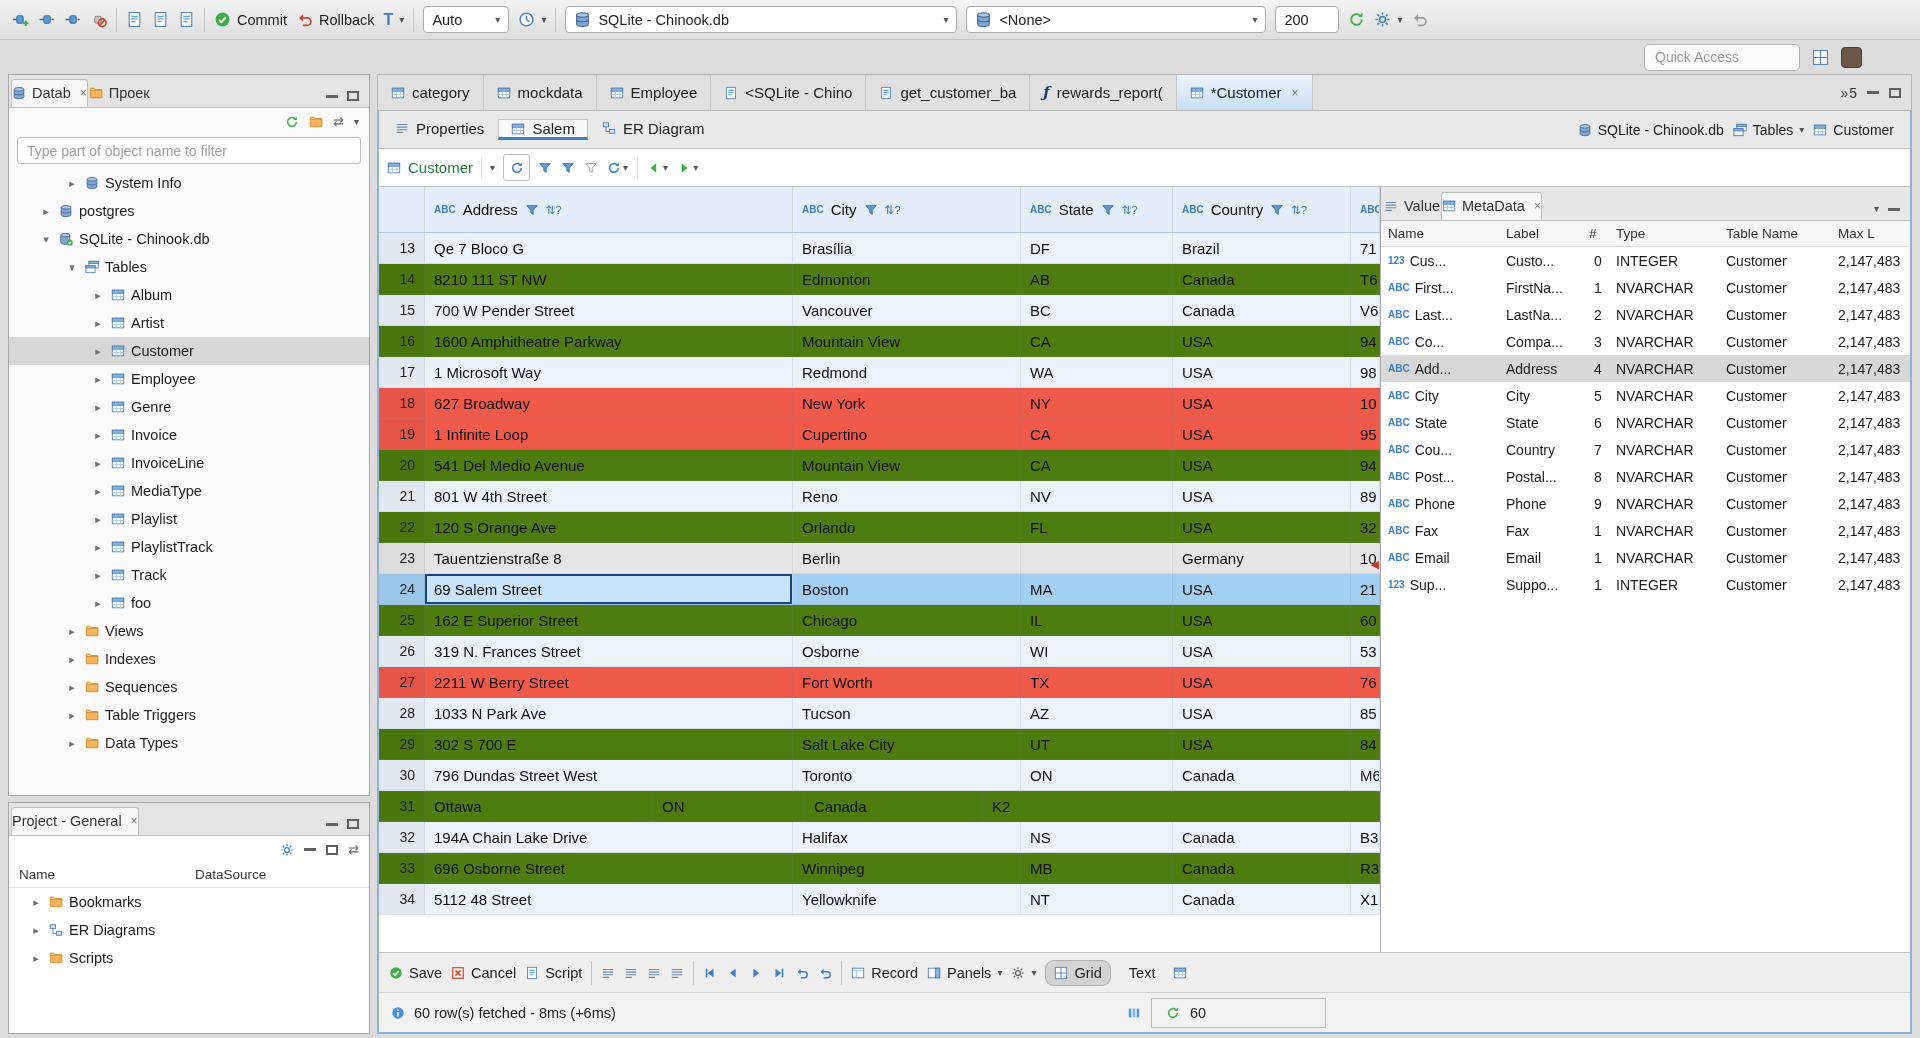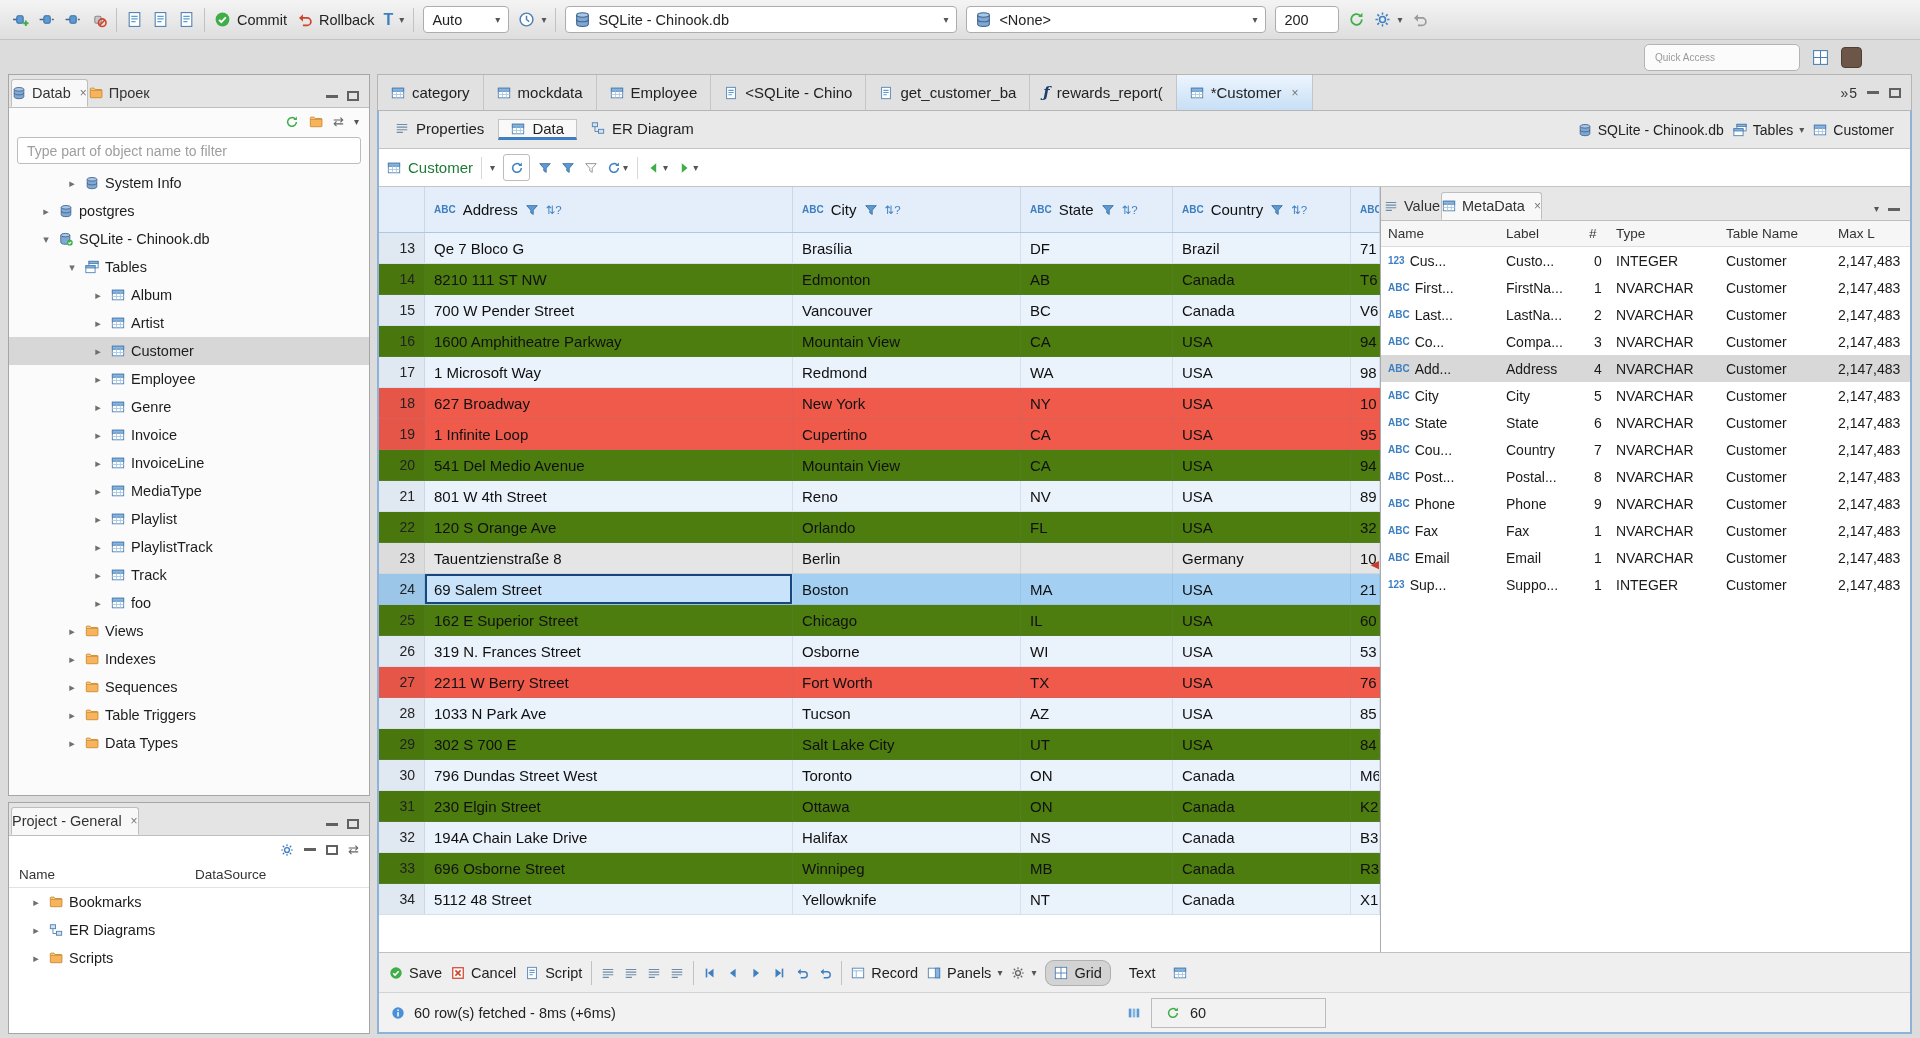--- a/index.html
+++ b/index.html
@@ -10,21 +10,21 @@
   .ic.sm{width:14px;height:14px}
   .caret{font-size:10px;color:#555;line-height:1}
   .glyph{font-size:13px;color:#666;line-height:1}
   .vsep{width:1px;height:24px;background:#C2C2C2;flex:0 0 auto}
   
   .trow1{height:40px;flex:0 0 auto;background:linear-gradient(#F4F4F4,#DEDEDE);border-bottom:1px solid #C2C2C2;display:flex;align-items:center;gap:9px;padding:0 12px}
   .combo{background:#FFF;border:1px solid #ADADAD;border-radius:4px;height:27px;display:flex;align-items:center;gap:7px;padding:0 8px;font-size:14.5px;color:#222}
   .tbtn{display:flex;align-items:center;gap:6px;font-size:14.5px;color:#222}
   .tinput{background:#FFF;border:1px solid #ADADAD;border-radius:4px;height:27px;width:64px;padding:0 8px;font-size:14.5px;font-family:"Liberation Sans",sans-serif;color:#222}
   .trow2{height:34px;flex:0 0 auto;display:flex;align-items:center;justify-content:flex-end;gap:12px;padding:0 58px 0 12px}
-  .qa-input{width:156px;height:27px;border:1px solid #B3B3B3;border-radius:5px;padding:0 10px;font-size:10px;font-family:"Liberation Sans",sans-serif;color:#555;background:#FBFBFB}
+  .qa-input{width:156px;height:27px;border:1px solid #B3B3B3;border-radius:5px;padding:0 10px;font-size:14px;font-family:"Liberation Sans",sans-serif;color:#555;background:#FBFBFB}
   .qa-input::placeholder{color:#9A9A9A}
   .beaver{width:21px;height:21px;background:#6B5648;border-radius:4px;border:1px solid #4E3E33}
   
   .workspace{flex:1;display:flex;gap:7px;padding:0 8px 4px;min-height:0}
   .leftcol{width:362px;flex:0 0 auto;display:flex;flex-direction:column;gap:6px;min-height:0}
   .panel{background:#FFF;border:1px solid #A6A6A6;display:flex;flex-direction:column;min-height:0;overflow:hidden}
   .dbnav{flex:1}
   .projects{height:232px;flex:0 0 auto}
   .ptabbar{height:33px;flex:0 0 auto;background:#E4E4E4;display:flex;align-items:flex-end;border-bottom:1px solid #BEBEBE;padding:3px 2px 0}
   .ptab{display:flex;align-items:center;gap:6px;padding:5px 0;font-size:14.5px;color:#333;border:1px solid transparent;white-space:nowrap}
@@ -650,21 +650,21 @@
               <div class="subtab">
                 <svg class="ic sm">
                   <use href="#i-lines"></use>
                 </svg>
                 <span>Properties</span>
               </div>
               <div class="subtab active">
                 <svg class="ic sm">
                   <use href="#i-table"></use>
                 </svg>
-                <span>Data</span>
+                <span>Salem</span>
               </div>
               <div class="subtab">
                 <svg class="ic sm">
                   <use href="#i-diagram"></use>
                 </svg>
                 <span>ER Diagram</span>
               </div>
             </div>
           <div class="breadcrumb">
             <span class="bc-item">
@@ -916,21 +916,20 @@
                 <div class="grow r-alt">
                   <div class="gcell c-num">30</div>
                   <div class="gcell c-addr">796 Dundas Street West</div>
                   <div class="gcell c-city">Toronto</div>
                   <div class="gcell c-state">ON</div>
                   <div class="gcell c-country">Canada</div>
                   <div class="gcell c-postal">M6</div>
                 </div>
                 <div class="grow r-plain">
                   <div class="gcell c-num">31</div>
-                  <div class="gcell c-addr">230 Elgin Street</div>
                   <div class="gcell c-city">Ottawa</div>
                   <div class="gcell c-state">ON</div>
                   <div class="gcell c-country">Canada</div>
                   <div class="gcell c-postal">K2</div>
                 </div>
                 <div class="grow r-alt">
                   <div class="gcell c-num">32</div>
                   <div class="gcell c-addr">194A Chain Lake Drive</div>
                   <div class="gcell c-city">Halifax</div>
                   <div class="gcell c-state">NS</div>

